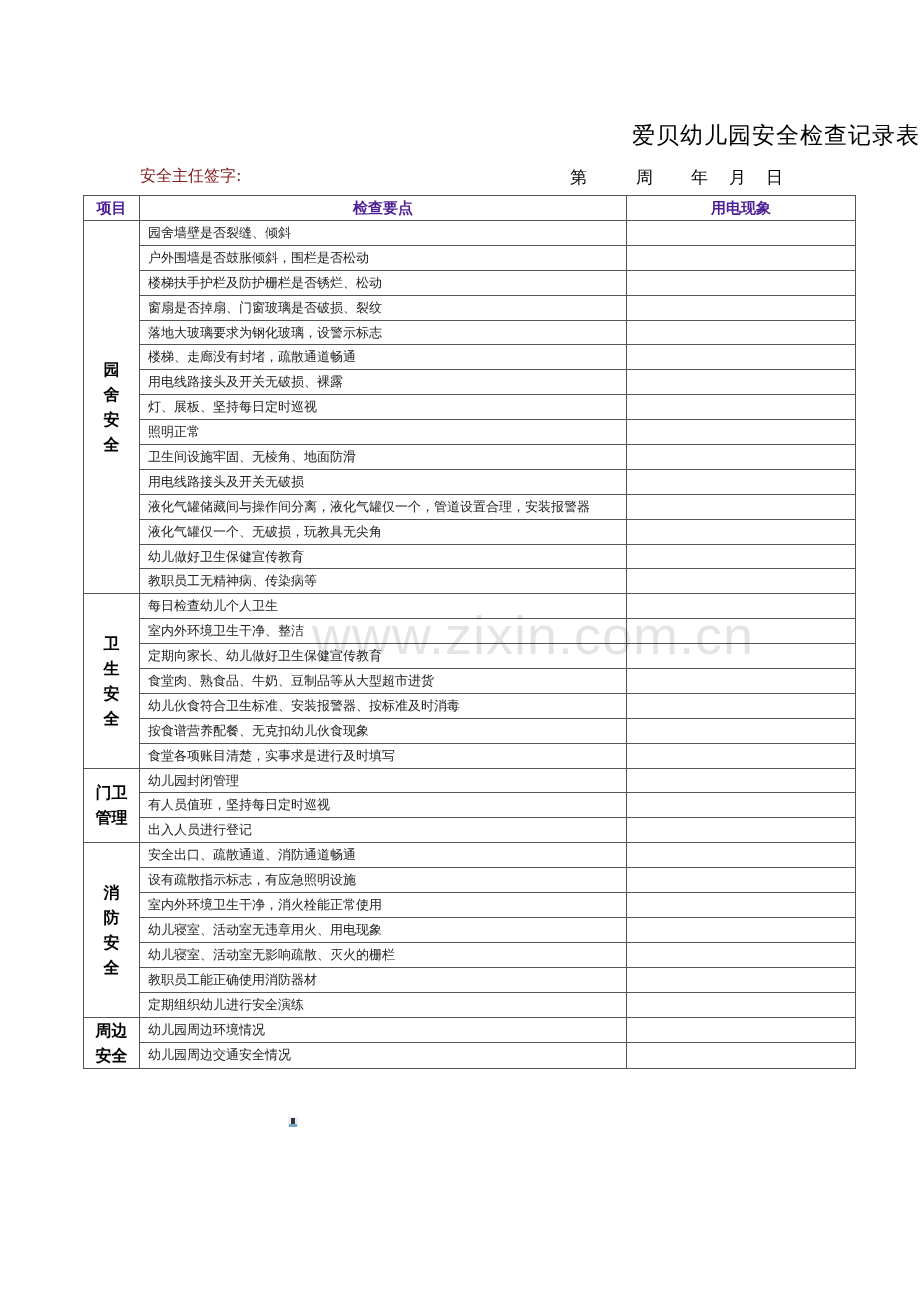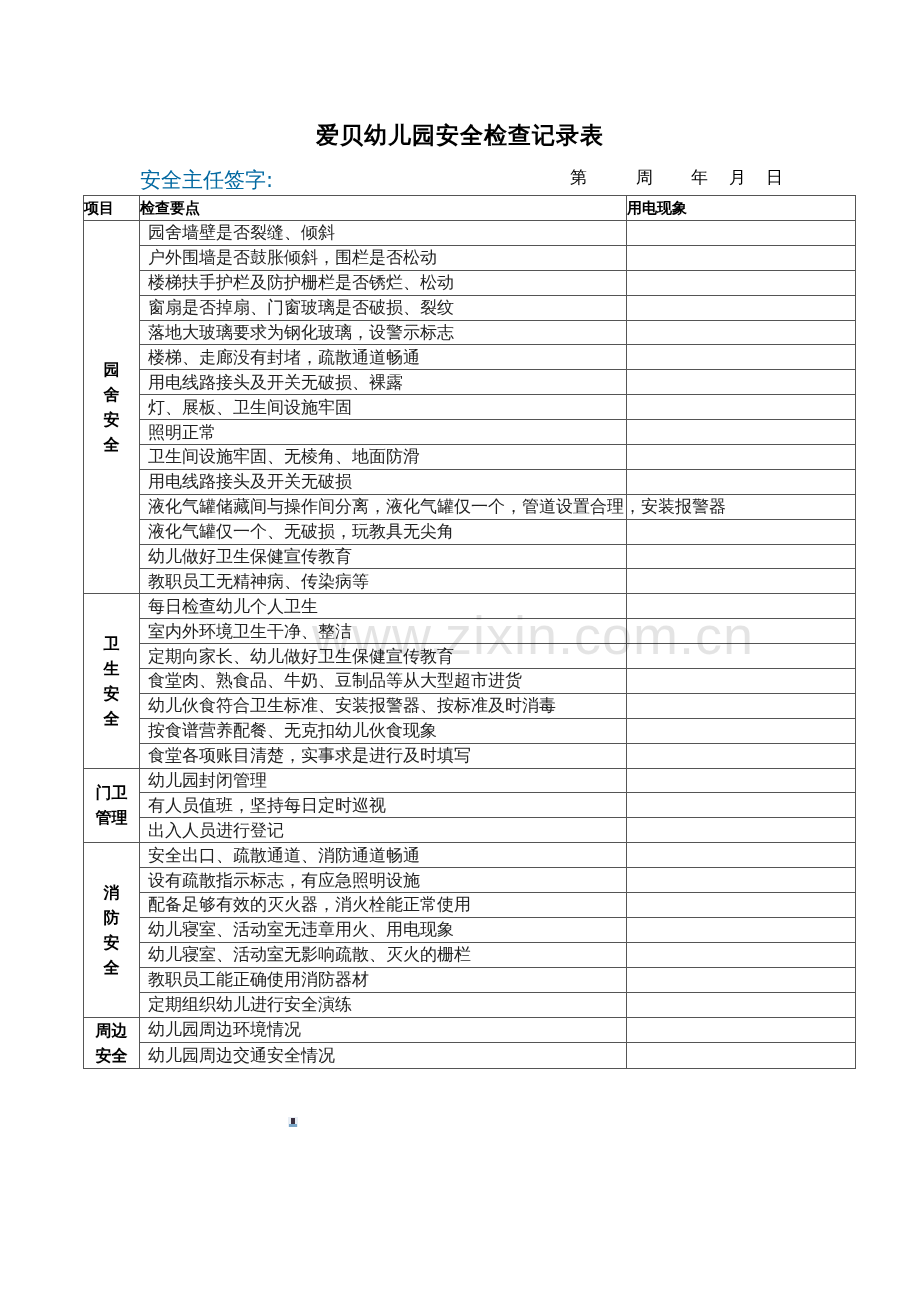--- a/index.html
+++ b/index.html
@@ -1,27 +1,27 @@
 <!DOCTYPE html>
 <html><head>
 <meta charset="utf-8">
 <style>
   html, body { margin:0; padding:0; background:#ffffff; }
   body { width:920px; height:1302px; position:relative; overflow:hidden;
          font-family: "DejaVu Sans", "Liberation Sans", sans-serif; color:#111; }
-  .title { position:absolute; left:0; width:920px; top:120px; text-align:center;
-           font-size:23px; font-weight:bold; letter-spacing:1px; color:#000; }
-  .sign { position:absolute; left:140px; top:166px; font-size:21px; color:#0369a1; }
+  .title { position:absolute; left:0; width:920px; top:120px; text-align:right;
+           font-size:23px; font-weight:normal; letter-spacing:1px; color:#000; }
+  .sign { position:absolute; left:140px; top:166px; font-size:16px; color:#7f1d1d; }
   .date { position:absolute; left:570px; top:166px; font-size:17px; color:#000; }
   .date span { position:absolute; white-space:nowrap; }
   table.sheet { position:absolute; left:83px; top:195px; width:772px;
                 border-collapse:collapse; table-layout:fixed; }
   table.sheet td, table.sheet th { border:1px solid #555; padding:0; }
-  table.sheet th { height:24px; font-size:15px; font-weight:bold; text-align:left; color:#000000; }
-  table.sheet td.item { height:23.9px; font-size:17px; padding-left:8px; white-space:nowrap;
+  table.sheet th { height:24px; font-size:15px; font-weight:bold; text-align:center; color:#4c1d95; }
+  table.sheet td.item { height:23.9px; font-size:13px; padding-left:8px; white-space:nowrap;
                         font-family:"DejaVu Serif", "Liberation Serif", serif; color:#222; }
   table.sheet td.cat { text-align:center; vertical-align:middle; font-size:16px; font-weight:bold;
                        line-height:25px; color:#000; }
   table.sheet td.res { }
   .watermark { position:absolute; left:300px; top:604px; font-size:54px; color:#000;
                opacity:0.10; letter-spacing:1px; pointer-events:none;
                font-family:"Liberation Sans", sans-serif;margin-left:12px; }
   .thumb { position:absolute; left:288px; top:1117px; width:10px; height:10px; }
 </style>
 </head>
@@ -79,21 +79,21 @@
       </tr>
       <tr>
         <td class="item">楼梯、走廊没有封堵，疏散通道畅通</td>
         <td class="res"></td>
       </tr>
       <tr>
         <td class="item">用电线路接头及开关无破损、裸露</td>
         <td class="res"></td>
       </tr>
       <tr>
-        <td class="item">灯、展板、卫生间设施牢固</td>
+        <td class="item">灯、展板、坚持每日定时巡视</td>
         <td class="res"></td>
       </tr>
       <tr>
         <td class="item">照明正常</td>
         <td class="res"></td>
       </tr>
       <tr>
         <td class="item">卫生间设施牢固、无棱角、地面防滑</td>
         <td class="res"></td>
       </tr>
@@ -169,21 +169,21 @@
 安
 全</td>
         <td class="item">安全出口、疏散通道、消防通道畅通</td>
         <td class="res"></td>
       </tr>
       <tr>
         <td class="item">设有疏散指示标志，有应急照明设施</td>
         <td class="res"></td>
       </tr>
       <tr>
-        <td class="item">配备足够有效的灭火器，消火栓能正常使用</td>
+        <td class="item">室内外环境卫生干净，消火栓能正常使用</td>
         <td class="res"></td>
       </tr>
       <tr>
         <td class="item">幼儿寝室、活动室无违章用火、用电现象</td>
         <td class="res"></td>
       </tr>
       <tr>
         <td class="item">幼儿寝室、活动室无影响疏散、灭火的栅栏</td>
         <td class="res"></td>
       </tr>

